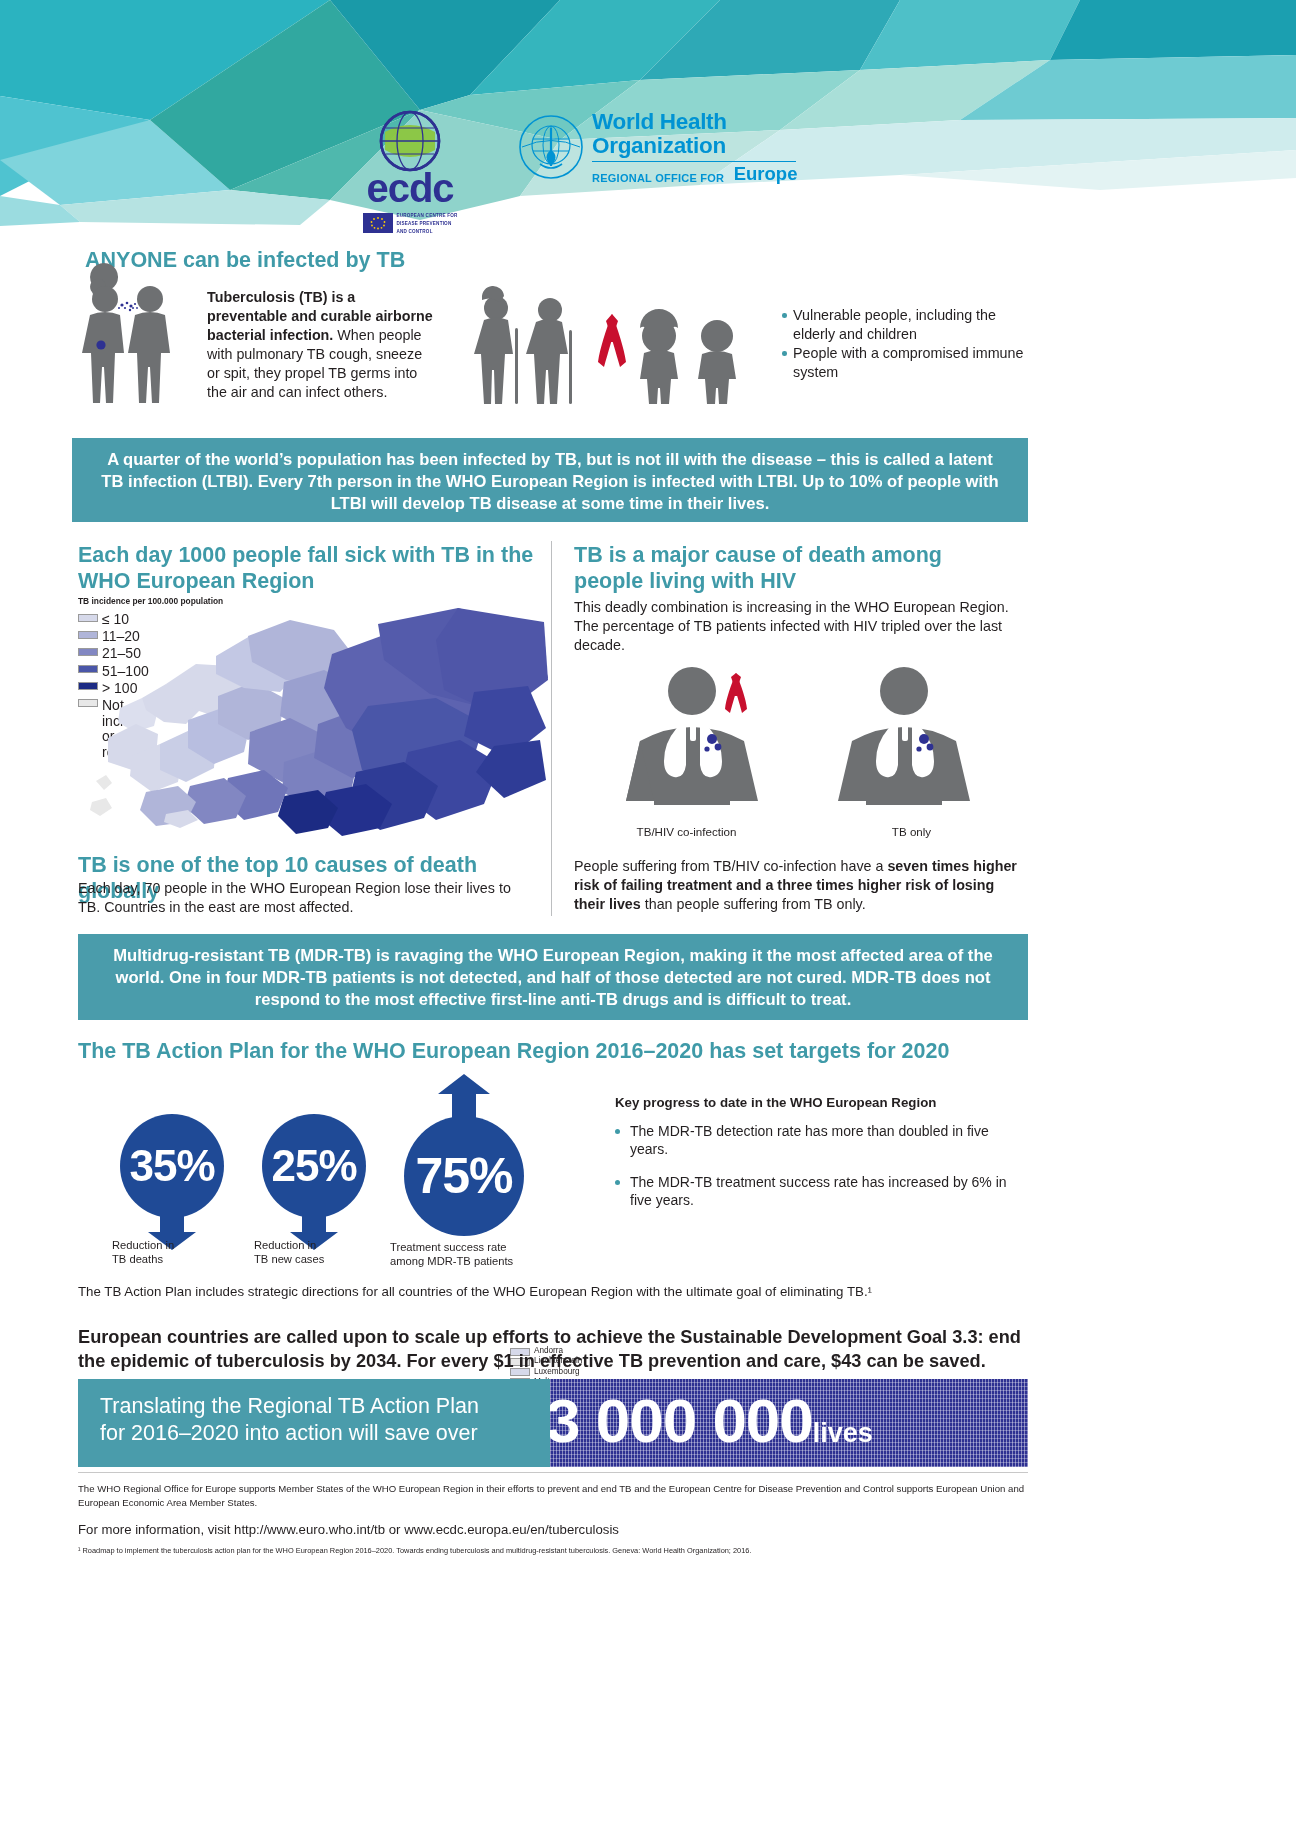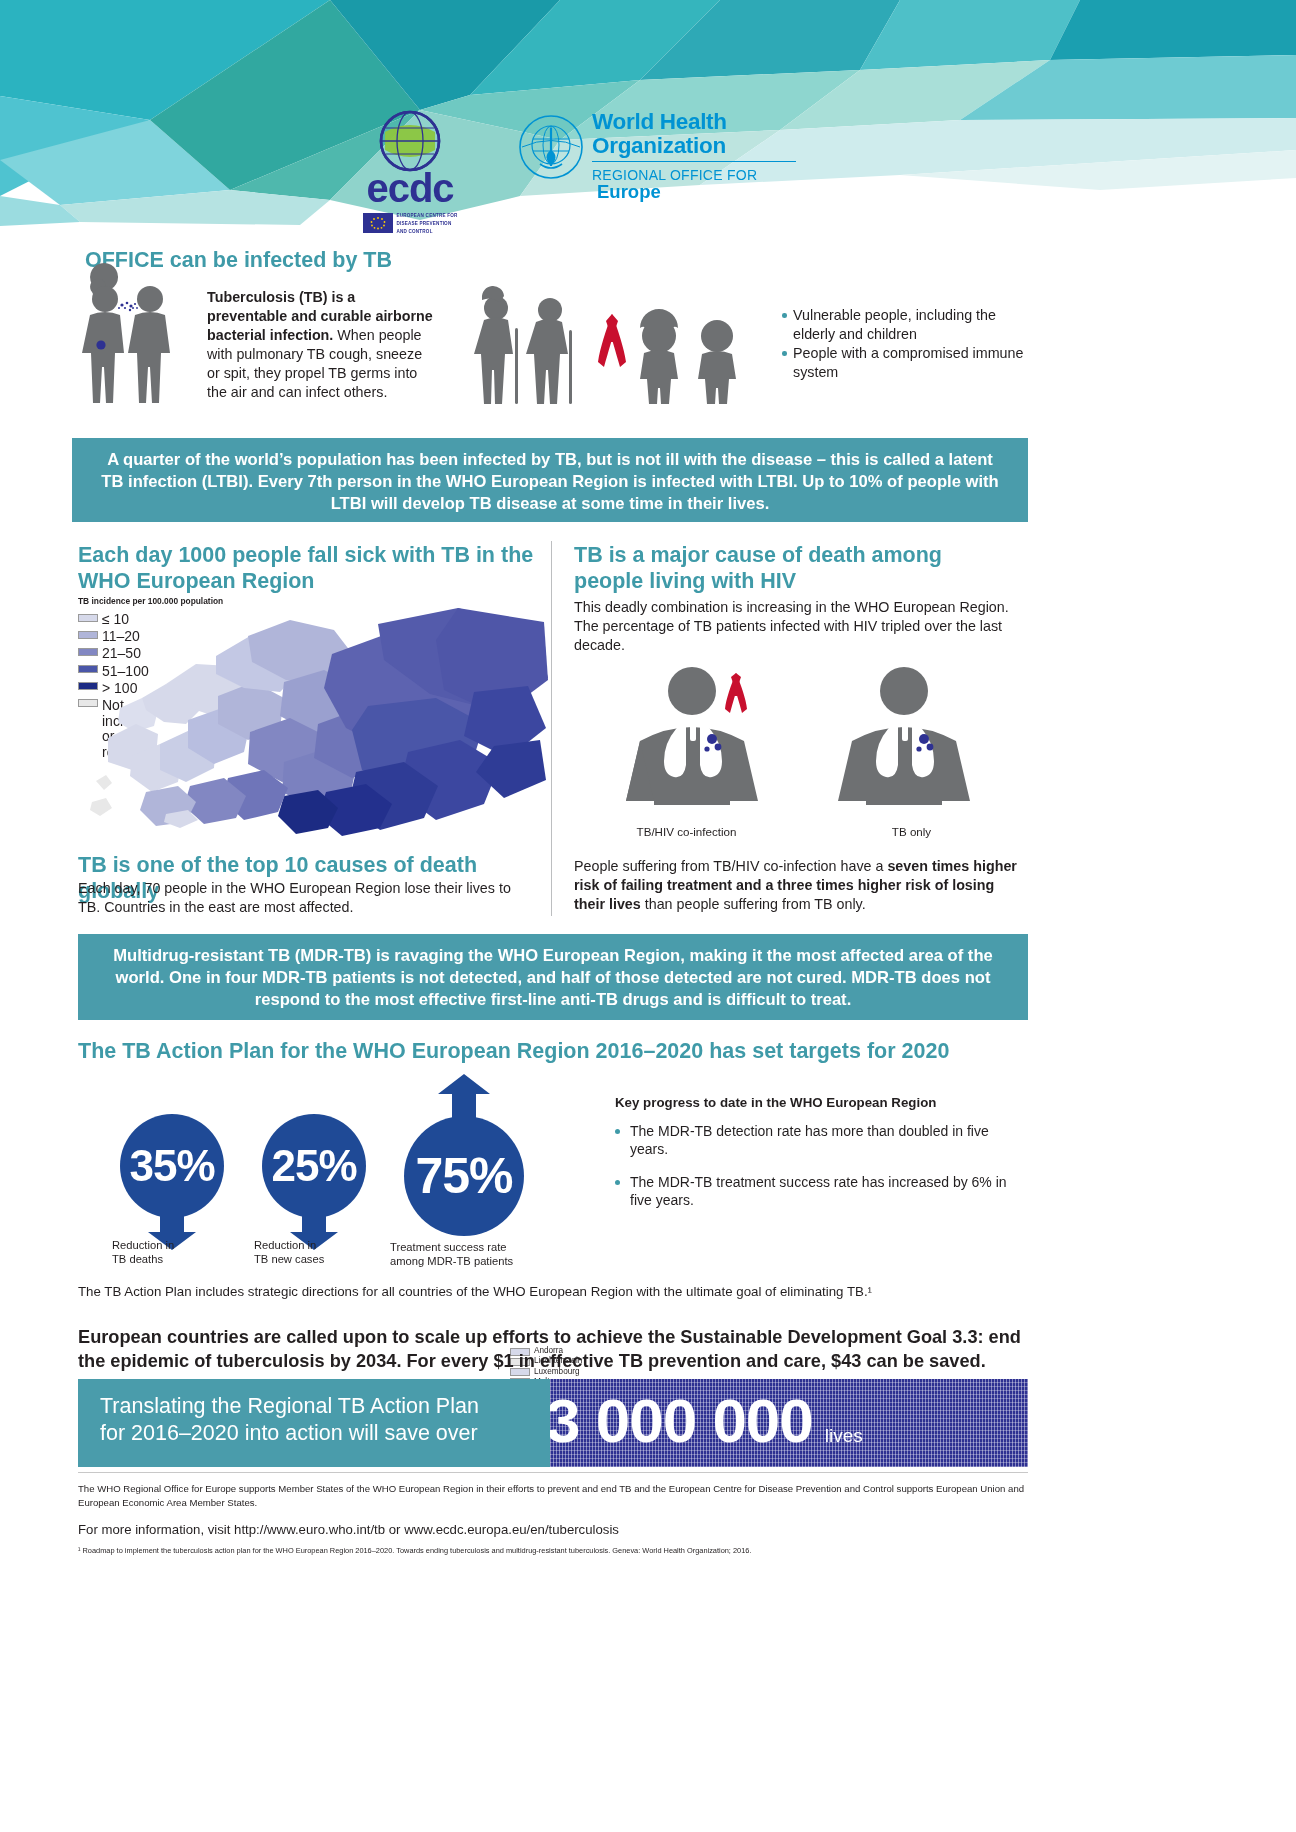--- a/index.html
+++ b/index.html
@@ -24,21 +24,21 @@
   .ecdc-sub { font-size:4.6px; color:#2e3192; letter-spacing:.2px; line-height:1.35; margin-top:2px; font-weight:700;}
   .ecdc-flag { width:30px; height:20px; background:#2e3192; display:inline-block; vertical-align:middle; position:relative; margin-right:4px;}
   .ecdc-bottom { display:flex; align-items:center; justify-content:center; margin-top:3px;}
 
   .who-logo { position:absolute; left:178px; top:0px; width:280px; }
   .who-emblem { position:absolute; left:0; top:6px; width:66px; height:66px; }
   .who-text { position:absolute; left:74px; top:2px; }
   .who-l1 { font-size:22.5px; font-weight:700; color:#0093d3; line-height:1.06; letter-spacing:-.3px;}
   .who-l2 { font-size:22.5px; font-weight:700; color:#0093d3; line-height:1.06; letter-spacing:-.3px;}
   .who-rule { width:204px; height:1.6px; background:#0093d3; margin:3px 0 3px 0;}
-  .who-l3 { font-size:14px; font-weight:400; color:#0093d3; letter-spacing:.25px; display:inline-block; vertical-align:bottom;}
+  .who-l3 { font-size:11px; font-weight:700; color:#0093d3; letter-spacing:.25px; display:inline-block; vertical-align:bottom;}
   .who-l4 { font-size:18.5px; font-weight:700; color:#0093d3; display:inline-block; vertical-align:bottom; margin-left:5px; line-height:1;}
 
   
   h2.sec { color:#3f9aa8; font-size:21.5px; font-weight:700; line-height:1.22; }
   .body { font-size:14.3px; line-height:1.33; color:#231f20; }
   .bold { font-weight:700; }
 
   
   .s1-title { position:absolute; left:85px; top:247px; }
   .s1-ppl { position:absolute; left:78px; top:283px; width:120px; height:130px; }
@@ -104,21 +104,21 @@
   .s6 { position:absolute; left:78px; top:1325px; width:955px; font-size:18.2px; font-weight:700; line-height:1.34;}
 
   
   .lives { position:absolute; left:78px; top:1379px; width:950px; height:88px; display:flex; }
   .lives-left { width:472px; background:#4a9cab; color:#fff; font-size:21.5px; line-height:1.25; padding:14px 0 0 22px; font-weight:400;}
   .lives-right { width:478px; position:relative; background:#2e3192; overflow:hidden; }
   .lives-right .pattern { position:absolute; inset:0;
     background-image: repeating-linear-gradient(90deg, rgba(255,255,255,.42) 0 1px, transparent 1px 3px),
                       repeating-linear-gradient(0deg, rgba(255,255,255,.30) 0 1px, transparent 1px 4px);}
   .lives-num { position:absolute; left:-4px; top:-2px; width:100%; color:#fff; font-size:62px; font-weight:700; letter-spacing:-1px; line-height:88px; white-space:nowrap; }
-  .lives-num .small { font-size:19px; font-weight:400; letter-spacing:0;margin-left:12px; }
+  .lives-num .small { font-size:27px; font-weight:700; letter-spacing:0; }
 
   
   .footrule { position:absolute; left:78px; top:1472px; width:950px; height:1px; background:#c8c8c8; }
   .foot1 { position:absolute; left:78px; top:1482px; width:950px; font-size:9.6px; line-height:1.45; color:#231f20;}
   .foot2 { position:absolute; left:78px; top:1522px; width:950px; font-size:13.2px; color:#231f20;}
   .foot3 { position:absolute; left:78px; top:1546px; width:950px; font-size:7.4px; color:#231f20;}
 
   svg { overflow: visible; }
 </style>
 </head>
@@ -210,21 +210,21 @@
         <div class="who-l2">Organization</div>
         <div class="who-rule"></div>
         <div>
           <span class="who-l3">REGIONAL OFFICE FOR</span>
           <span class="who-l4">Europe</span>
         </div>
       </div>
     </div>
   </div>
 
-  <h2 class="sec s1-title">OFFICE can be infected by TB</h2>
+  <h2 class="sec s1-title">ANYONE can be infected by TB</h2>
 
   <div class="s1-ppl">
     <svg width="120" height="130" viewBox="0 0 120 130">
       <g fill="#6e7072">
         <path d="M26,8 a14,14 0 1 1 0.1,0 Z"></path>
         <path d="M14,9 a8,8 0 1 1 14,-4 l-12,8 Z"></path>
         <circle cx="27" cy="16" r="13"></circle>
         <path d="M12,32 q15,-6 30,0 l4,38 h-9 l-2,50 h-7 l-2,-36 h-2 l-2,36 h-7 l-2,-50 h-9 Z"></path>
         <circle cx="72" cy="16" r="13"></circle>
         <path d="M57,32 q15,-6 30,0 l5,38 h-9 l-2,50 h-7 l-2,-36 h-2 l-2,36 h-7 l-2,-50 h-9 Z"></path>

